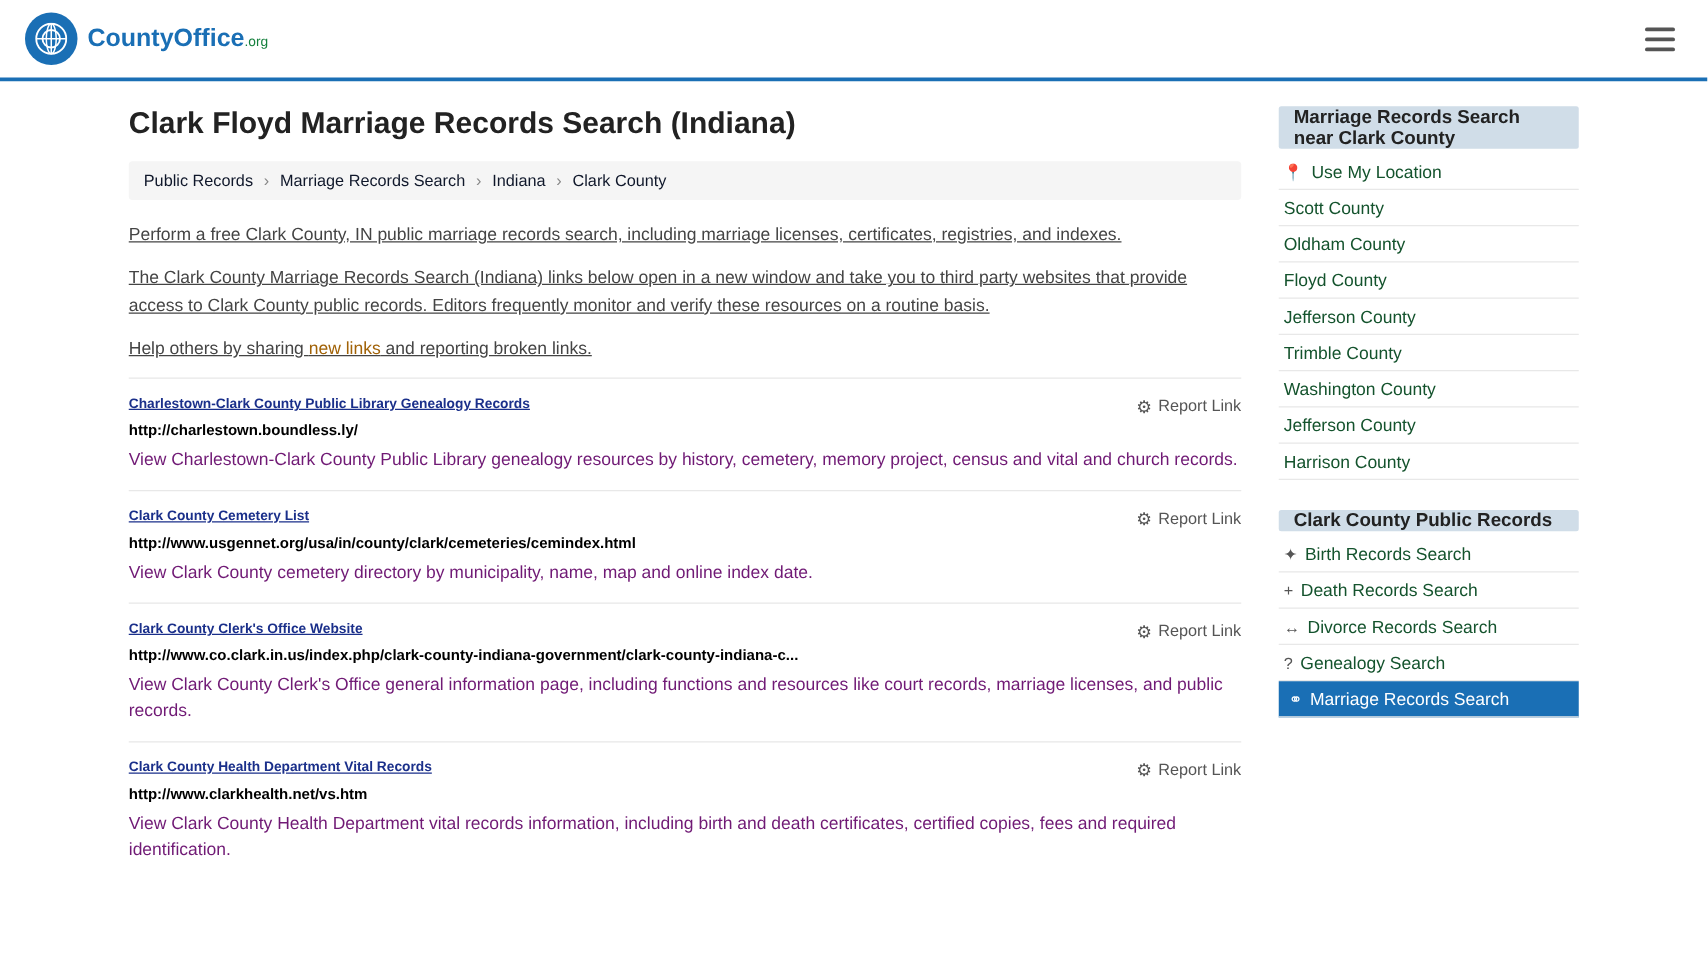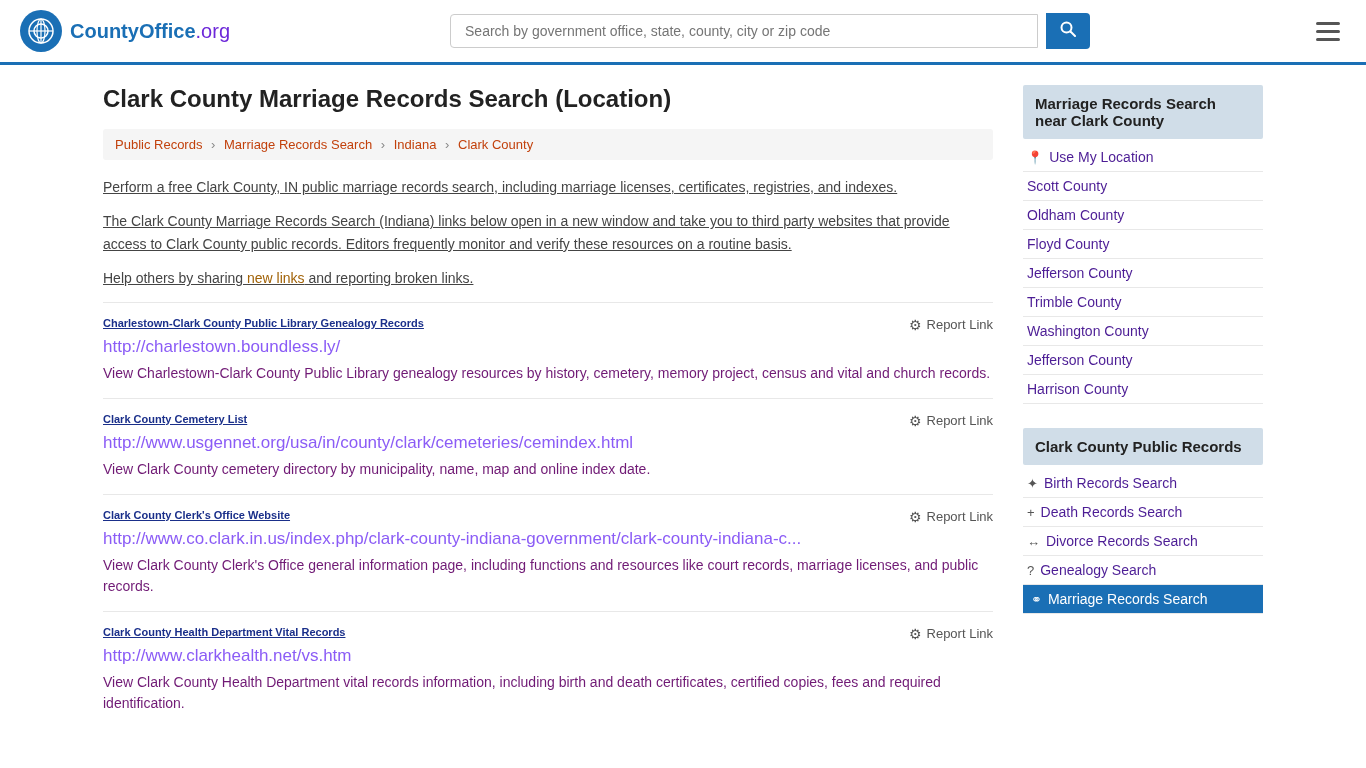--- a/index.html
+++ b/index.html
@@ -103,21 +103,21 @@
     
     .breadcrumb {
       background: #f5f5f5;
       padding: 8px 12px;
       border-radius: 3px;
       margin-bottom: 16px;
       font-size: 13px;
       color: #555;
     }
     .breadcrumb a {
-      color: #c2410c;
+      color: #0f172a;
       text-decoration: none;
     }
     .breadcrumb .sep {
       margin: 0 5px;
       color: #888;
     }
 
     
     .description {
       font-size: 14px;
@@ -158,56 +158,57 @@
       cursor: pointer;
       white-space: nowrap;
       background: none;
       border: none;
     }
     .report-icon {
       font-size: 14px;
       color: #555;
     }
     .record-url {
-      color: #8b5cf6;
-      font-size: 17px;
+      color: #000000;
+      font-size: 12px;
       margin-bottom: 6px;
+      font-weight: bold;
     }
     .record-desc {
       font-size: 14px;
       color: #701a75;
       line-height: 1.5;
     }
 
     
     .sidebar-section {
       margin-bottom: 24px;
     }
     .sidebar-title {
       background: #d0dde8;
-      padding: 10px 12px;
+      padding: 0 12px;
       font-size: 15px;
       font-weight: bold;
       color: #222;
       margin-bottom: 4px;
       border-radius: 2px;
     }
     .sidebar-list {
       list-style: none;
       padding: 0;
     }
     .sidebar-list li {
       padding: 6px 4px;
       border-bottom: 1px solid #e8e8e8;
       display: flex;
       align-items: center;
       gap: 6px;
     }
     .sidebar-list li a {
-      color: #4c1d95;
+      color: #14532d;
       text-decoration: none;
       font-size: 14px;
     }
     .sidebar-icon {
       color: #555;
       font-size: 13px;
       flex-shrink: 0;
     }
     .location-icon { color: #333; }
 
@@ -230,46 +231,37 @@
     <div class="logo-circle">
       <svg width="26" height="26" viewBox="0 0 26 26" fill="none">
         <circle cx="13" cy="13" r="12" fill="#1a6fb5" stroke="white" stroke-width="1.5"></circle>
         <circle cx="13" cy="13" r="7" stroke="white" stroke-width="1.5" fill="none"></circle>
         <line x1="13" y1="1" x2="13" y2="25" stroke="white" stroke-width="1.2"></line>
         <line x1="1" y1="13" x2="25" y2="13" stroke="white" stroke-width="1.2"></line>
         <ellipse cx="13" cy="13" rx="4" ry="12" stroke="white" stroke-width="1.2" fill="none"></ellipse>
       </svg>
     </div>
     <div>
-      <span style="font-size:20px;font-weight:bold;color:#1a6fb5;">CountyOffice</span><span style="font-size:20px;color:#6d28d9;">.org</span>
+      <span style="font-size:20px;font-weight:bold;color:#1a6fb5;">CountyOffice</span><span style="font-size:11px;color:#15803d;">.org</span>
     </div>
   </div>
 
-  <div class="search-area">
-    <input class="search-input" type="text" placeholder="Search by government office, state, county, city or zip code" style="">
-    <button class="search-btn">
-      <svg width="16" height="16" viewBox="0 0 16 16" fill="white">
-        <circle cx="6.5" cy="6.5" r="5" stroke="white" stroke-width="2" fill="none"></circle>
-        <line x1="10.5" y1="10.5" x2="15" y2="15" stroke="white" stroke-width="2" stroke-linecap="round"></line>
-      </svg>
-    </button>
-  </div>
 
   <button class="menu-btn">
     <span></span>
     <span></span>
     <span></span>
   </button>
 </header>
 
 <div class="main-wrapper">
 
   <div class="content-area">
 
-    <h1 class="page-title">Clark County Marriage Records Search (Location)</h1>
+    <h1 class="page-title">Clark Floyd Marriage Records Search (Indiana)</h1>
 
     <nav class="breadcrumb">
       <a href="#">Public Records</a>
       <span class="sep">›</span>
       <a href="#">Marriage Records Search</a>
       <span class="sep">›</span>
       <a href="#">Indiana</a>
       <span class="sep">›</span>
       <a href="#">Clark County</a>
     </nav>

